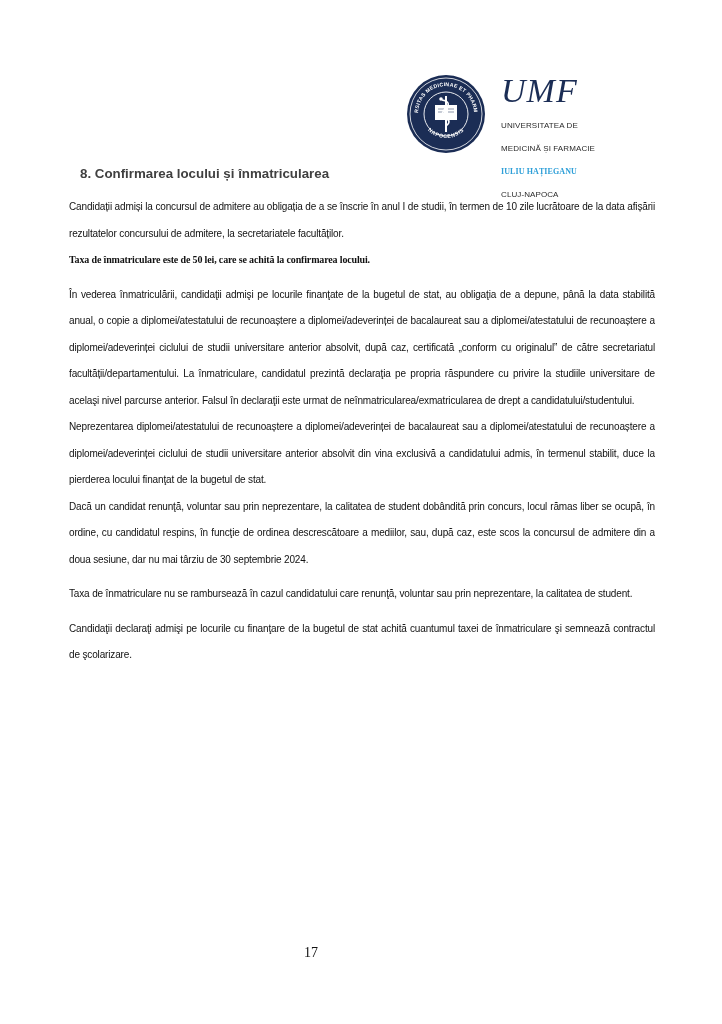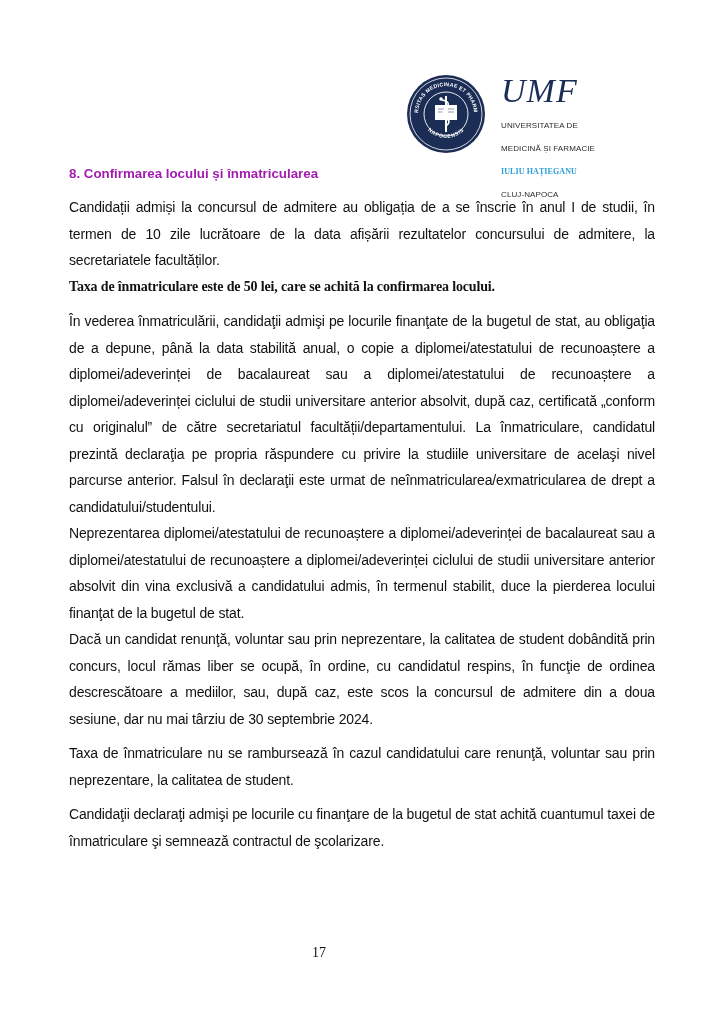--- a/index.html
+++ b/index.html
@@ -12,29 +12,29 @@
   .seal { position: absolute; left: 0; top: 0; width: 80px; height: 80px; }
   .umf-text { position: absolute; left: 95px; top: 0px; }
   .umf-big {
     font-family: "Liberation Serif", "DejaVu Serif", serif;
     font-size: 34px; line-height: 34px; color: #1b2d55; letter-spacing: 1px; font-style: italic;
   }
   .umf-line { font-size: 8px; line-height: 10px; color: #2a2a2a; letter-spacing: 0.1px; margin-top: 13px; }
   .umf-line.accent { color: #2e9fd8; font-weight: bold; font-family: Liberation Serif, serif; }
 
   .content { position: absolute; left: 69px; top: 164px; width: 586px; }
-  .heading { color: #a21caf; font-weight: bold; font-size: 13.3px; line-height: 20px; margin: 0 0 10px 0; }
+  .heading { color: #404040; font-weight: bold; font-size: 13.3px; line-height: 20px; margin: 0 0 10px 11px; }
   p {
-    margin: 0 0 8px 0; font-size: 14px; line-height: 26.5px;
+    margin: 0 0 8px 0; font-size: 10px; line-height: 26.5px;
     text-align: justify; letter-spacing: -0.15px;
   }
   p.tight { margin-bottom: 0; }
   p.bold { font-weight: bold; font-family: Liberation Serif, serif; }
   .page-number {
-    position: absolute; left: 8px; width: 622px; top: 945px; text-align: center;
+    position: absolute; left: 0; width: 622px; top: 945px; text-align: center;
     font-family: "Liberation Serif", "DejaVu Serif", serif; font-size: 14px; color: #111;
   }
 </style>
 </head>
 <body>
 
 <div class="logo-block">
   <svg class="seal" viewBox="0 0 80 80">
     <defs>
       <path id="arcTop" d="M 12 40 A 28 28 0 0 1 68 40"></path>

